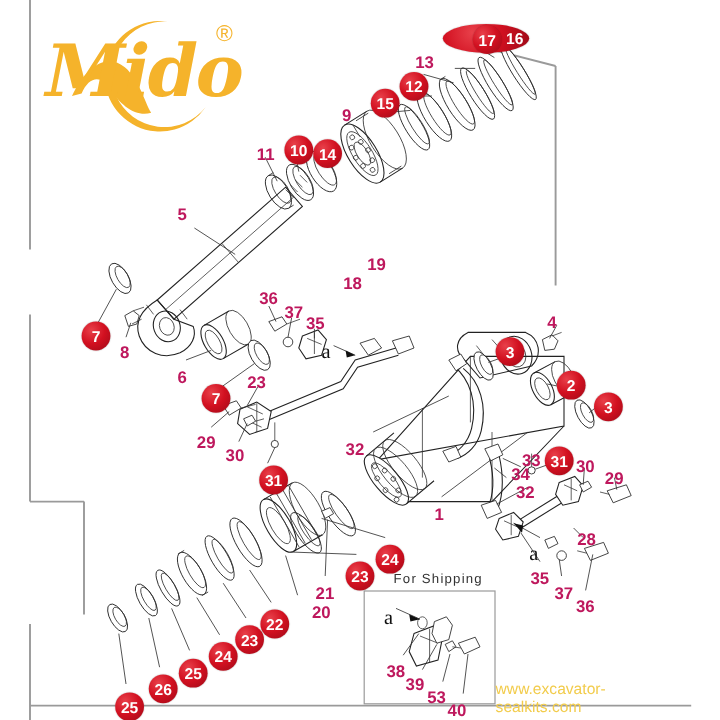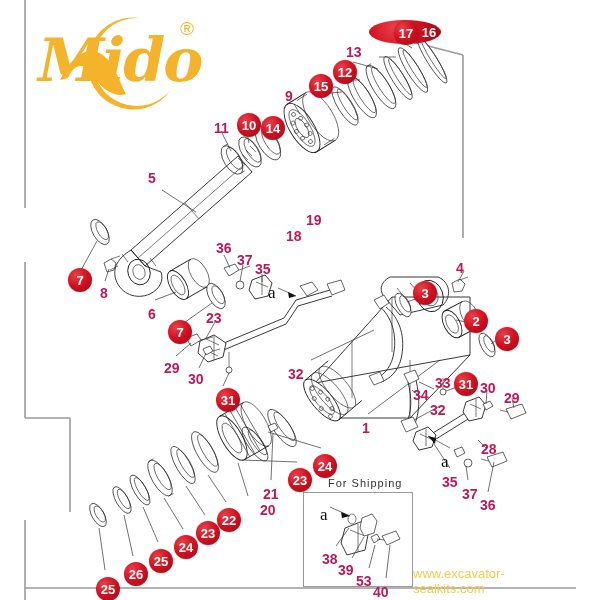--- a/index.html
+++ b/index.html
@@ -492,21 +492,21 @@
       <div class="lbl" style="left: 216px; top: 240px;">36</div>
       <div class="lbl" style="left: 237px; top: 252px;">37</div>
       <div class="lbl" style="left: 255px; top: 261px;">35</div>
       <div class="lbl" style="left: 206px; top: 310px;">23</div>
       <div class="lbl" style="left: 164px; top: 360px;">29</div>
       <div class="lbl" style="left: 188px; top: 371px;">30</div>
       <div class="lbl" style="left: 288px; top: 366px;">32</div>
       <div class="lbl" style="left: 362px; top: 420px;">1</div>
       <div class="lbl" style="left: 456px; top: 260px;">4</div>
       <div class="lbl" style="left: 435px; top: 375px;">33</div>
-      <div class="lbl" style="left: 413px; top: 387px;">34</div>
+      <div class="lbl" style="left: 426px; top: 387px;">34</div>
       <div class="lbl" style="left: 430px; top: 402px;">32</div>
       <div class="lbl" style="left: 480px; top: 380px;">30</div>
       <div class="lbl" style="left: 504px; top: 390px;">29</div>
       <div class="lbl" style="left: 481px; top: 441px;">28</div>
       <div class="lbl" style="left: 442px; top: 474px;">35</div>
       <div class="lbl" style="left: 462px; top: 486px;">37</div>
       <div class="lbl" style="left: 480px; top: 497px;">36</div>
       <div class="lbl" style="left: 236px; top: 502px; margin-left: 24px;">20</div>
       <div class="lbl" style="left: 263px; top: 486px;">21</div>
       <div class="lbl" style="left: 322px; top: 551px;">38</div>

